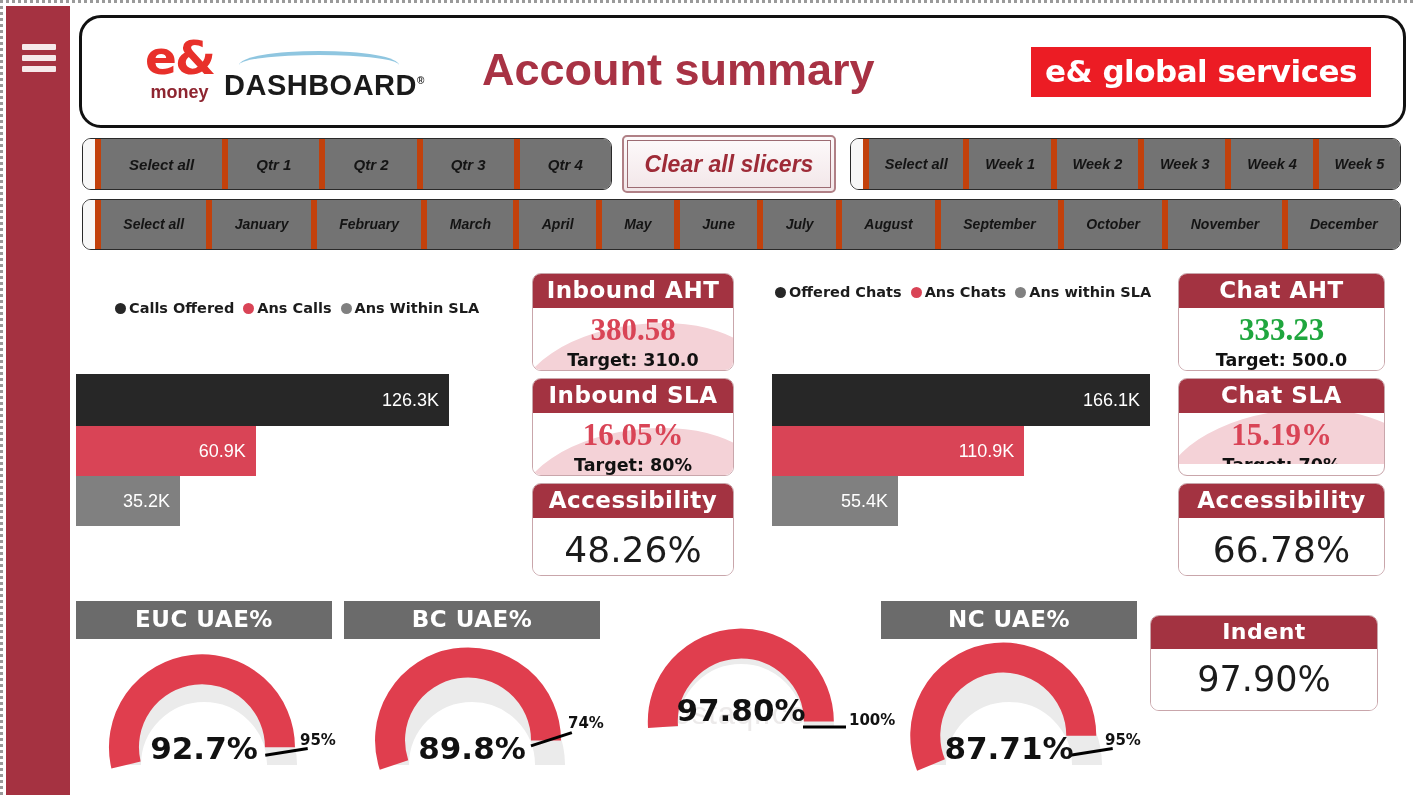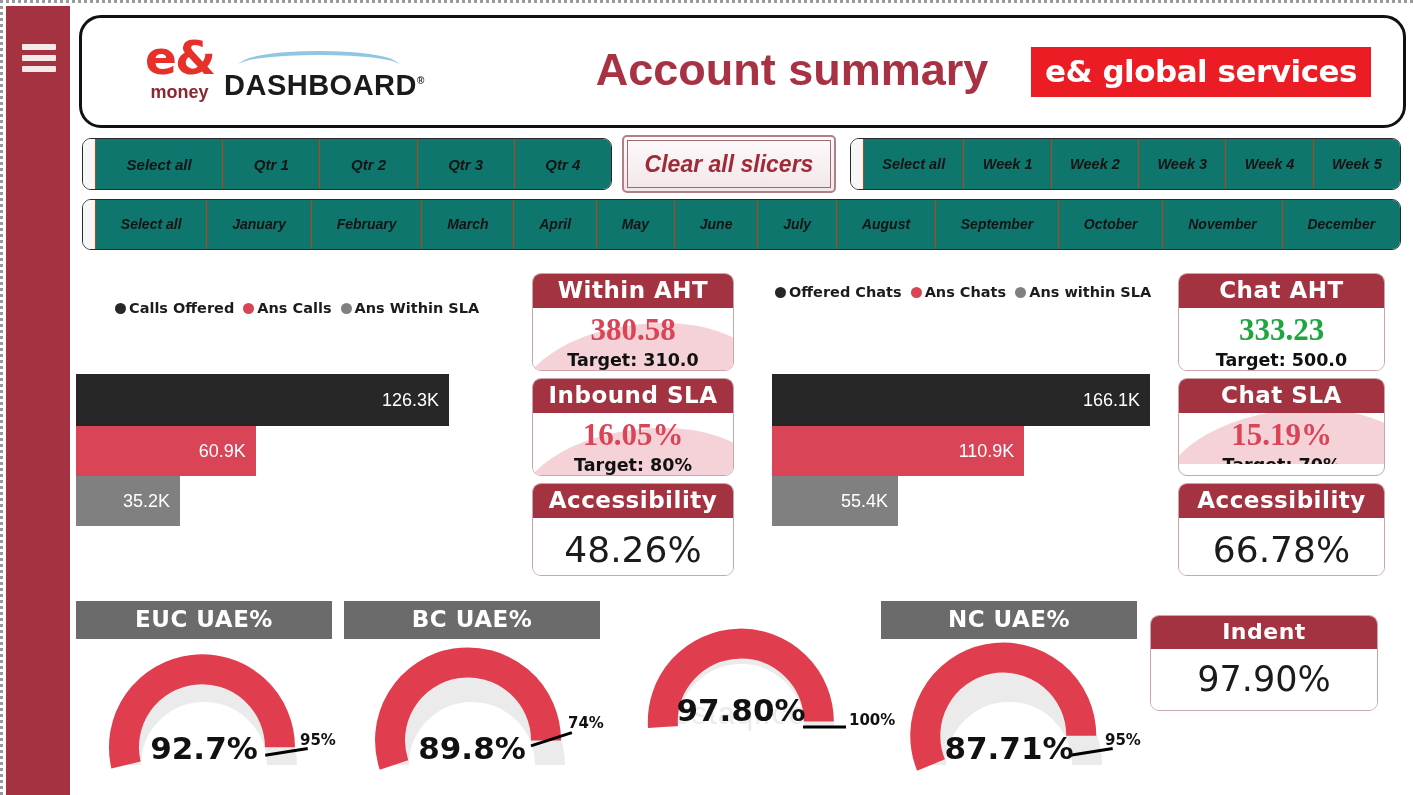--- a/index.html
+++ b/index.html
@@ -72,21 +72,21 @@
     border-radius: 50% / 100% 100% 0 0;
   }
   #dashboard-word {
     font-size: 29px; font-weight: bold; color: #1a1a1a;
     letter-spacing: 0.5px; line-height: 30px;
     font-family: "Liberation Sans", sans-serif;
   }
   #dashboard-word sup { font-size: 10px; vertical-align: super; }
   #page-title {
     position: absolute; left: 400px; top: 26px;
-    width: 620px; text-align: center;
+    width: 620px; 
     font-size: 45px; font-weight: bold; color: #a83244;
     letter-spacing: 0px;
   }
   #logo-egs {
     position: absolute; right: 32px; top: 29px;
     background: #ec1c24; color: #ffffff;
     font-size: 31px; font-weight: bold;
     padding: 6px 14px 8px 14px;
     letter-spacing: -0.5px;
     white-space: nowrap;
@@ -102,22 +102,22 @@
     display: flex; align-items: stretch;
     overflow: hidden;
   }
   .slicer-pad { width: 12px; flex: 0 0 12px; background: #f7f7f7; }
   .slicer-item {
     flex: 1 1 auto;
     display: flex; align-items: center; justify-content: center;
     text-align: center;
     font-size: 14.5px; font-weight: bold; font-style: italic;
     color: #141414;
-    background: #0f766e;
-    border-left: 1px solid #c2410c;
+    background: #737373;
+    border-left: 6px solid #c2410c;
     padding: 2px 4px;
     line-height: 15px;
     cursor: pointer;
   }
   .slicer-item:first-of-type { border-left: none; }
 
   #slicer-qtr { left: 12px; top: 132px; width: 530px; height: 52px; }
   #slicer-qtr .slicer-item { font-size: 15px; }
 
   #clear-slicers {
@@ -392,21 +392,21 @@
         </div>
       </div>
       <div class="bar-row" style="height:50px;">
         <div class="bar-fill" style="width: 126.076px; background: rgb(128, 128, 128);">
           <span>55.4K</span>
         </div>
       </div>
     </div>
 
     <div id="card-inbound-aht" class="kpi-card">
-      <div class="kpi-head">Within AHT</div>
+      <div class="kpi-head">Inbound AHT</div>
       <div class="kpi-body" style="height:70px;">
         <div class="kpi-wave"></div>
         <div class="kpi-value red">380.58</div>
         <div class="kpi-target">Target: 310.0 (-70.6)</div>
       </div>
     </div>
 
     <div id="card-inbound-sla" class="kpi-card">
       <div class="kpi-head">Inbound SLA</div>
       <div class="kpi-body" style="height:70px;">

